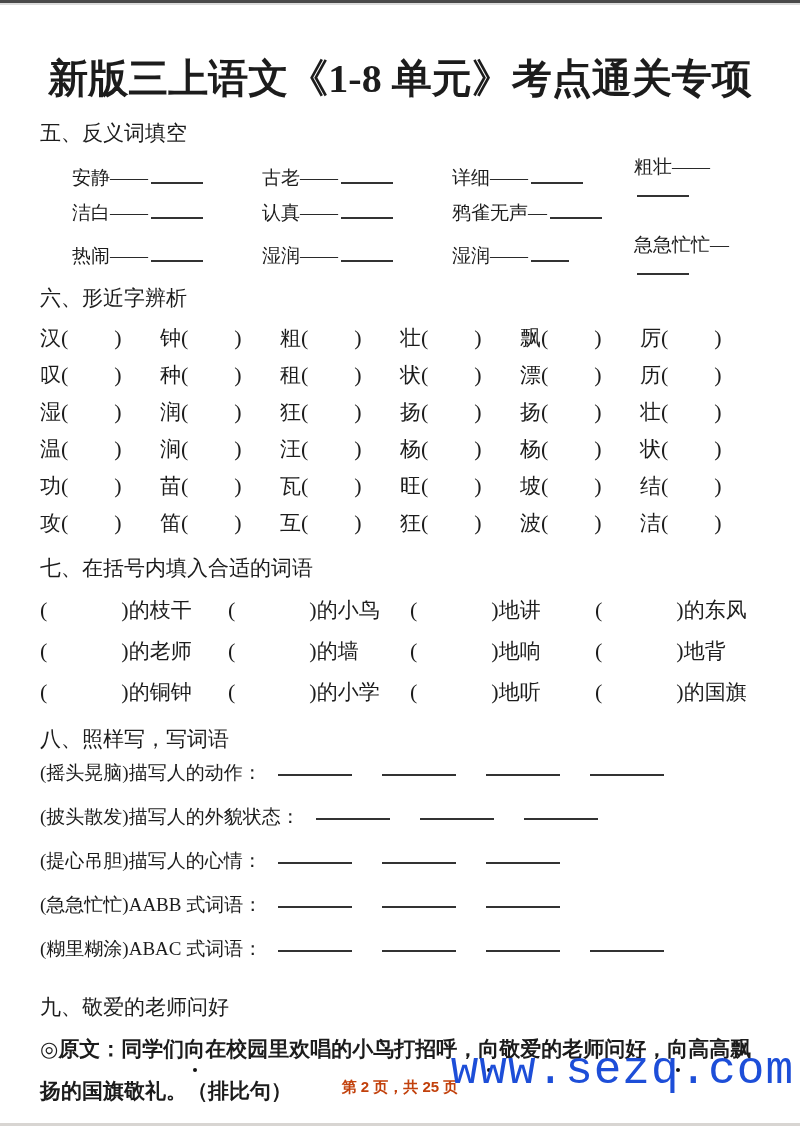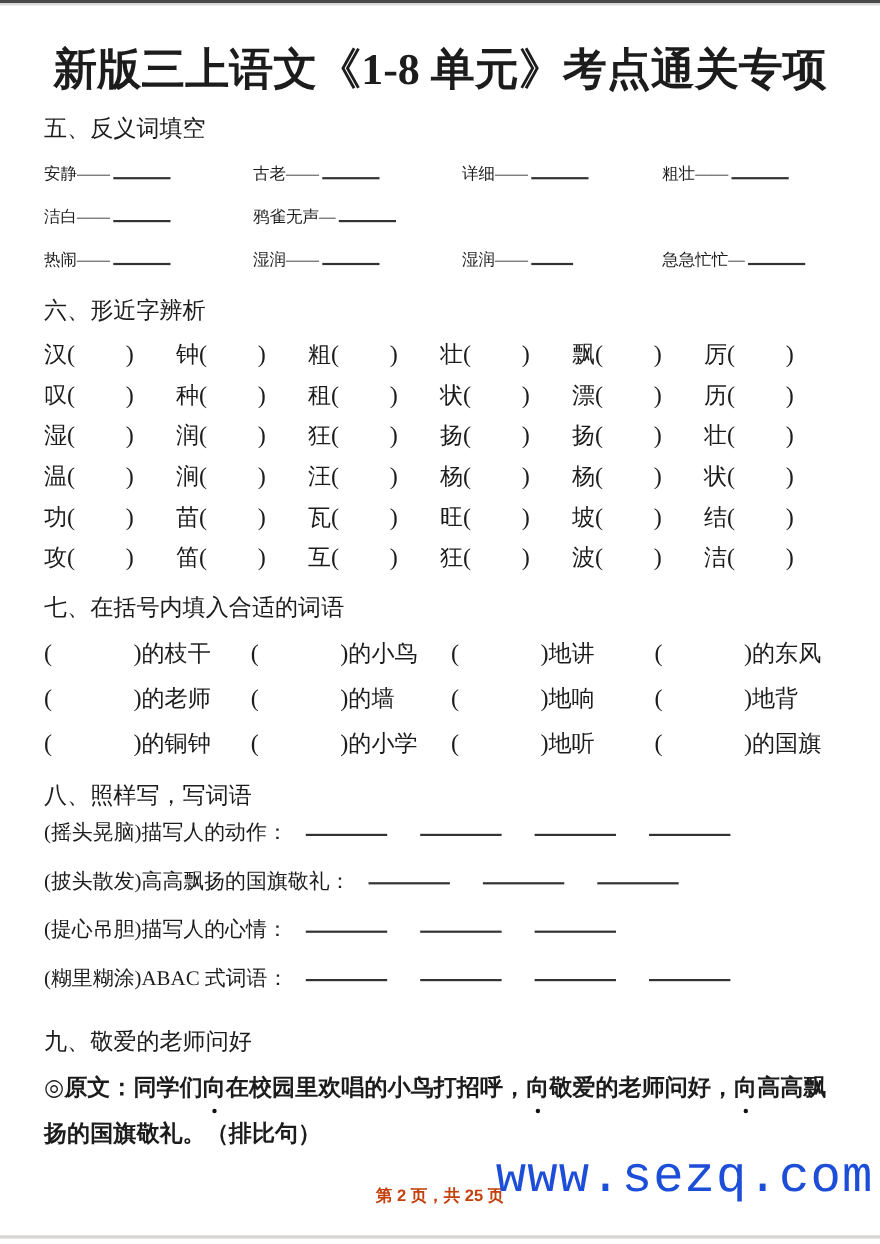--- a/index.html
+++ b/index.html
@@ -3,32 +3,32 @@
 <meta charset="utf-8">
 <style>
   html,body{margin:0;padding:0;}
   body{
     width:800px;height:1131px;position:relative;background:#ffffff;
     font-family:"Liberation Serif","DejaVu Serif",serif;color:#1c1c1c;overflow:hidden;
   }
   .edge-top{position:absolute;top:0;left:0;width:100%;height:3px;background:#4a4a4a;}
   .edge-top-light{position:absolute;top:3px;left:0;width:100%;height:2px;background:#dcdcdc;}
   .edge-bottom{position:absolute;bottom:5px;left:0;width:100%;height:3px;background:#d8d5d2;}
-  .page{position:absolute;top:5px;left:0;right:0;bottom:0;padding:0 40px;box-sizing:border-box;}
+  .page{position:absolute;top:5px;left:0;right:0;bottom:0;padding:16px 40px;box-sizing:border-box;}
   h1.title{
     margin:30px 0 4px;text-align:center;font-size:40px;font-weight:bold;
     font-family:"Liberation Serif","DejaVu Serif",serif;letter-spacing:0;
   }
   h2.sec{
     font-family:"Liberation Sans","DejaVu Sans",sans-serif;
     font-size:21px;font-weight:normal;margin:13px 0 7px;
   }
   .blank{display:inline-block;height:14px;border-bottom:2px solid #333;vertical-align:baseline;}
   
-  .ant-row{display:grid;grid-template-columns:190px 190px 182px 1fr;font-size:15px;height:39px;align-items:center;}
+  .ant-row{display:grid;grid-template-columns:190px 190px 182px 1fr;font-size:19px;height:39px;align-items:center;margin-left:32px;}
   .ant .blank{width:52px;margin-left:3px;}
   .ant .blank.short{width:38px;}
   
   .char-row{display:grid;grid-template-columns:repeat(6,1fr);font-size:21px;height:37px;align-items:center;}
   .char-cell .paren{font-size:22px;}
   .gap{display:inline-block;width:46px;}
   
   .fill-row{display:grid;grid-template-columns:188px 182px 185px 1fr;font-size:21px;height:41px;align-items:center;}
   .fill-gap{display:inline-block;width:74px;}
   .fill-cell .paren{font-size:22px;}
@@ -68,20 +68,21 @@
     <h2 class="sec">五、反义词填空</h2>
     <div id="antonyms-body">
         <div class="ant-row">
           <span class="ant"><span>安静</span><span>——</span><span class="blank"></span></span>
           <span class="ant"><span>古老</span><span>——</span><span class="blank"></span></span>
           <span class="ant"><span>详细</span><span>——</span><span class="blank"></span></span>
           <span class="ant"><span>粗壮</span><span>——</span><span class="blank"></span></span>
         </div>
         <div class="ant-row">
           <span class="ant"><span>洁白</span><span>——</span><span class="blank"></span></span>
+          <span class="ant"><span>认真</span><span>——</span><span class="blank"></span></span>
           <span class="ant"><span>鸦雀无声</span><span>—</span><span class="blank"></span></span>
         </div>
         <div class="ant-row">
           <span class="ant"><span>热闹</span><span>——</span><span class="blank"></span></span>
           <span class="ant"><span>湿润</span><span>——</span><span class="blank"></span></span>
           <span class="ant"><span>湿润</span><span>——</span><span class="blank short"></span></span>
           <span class="ant"><span>急急忙忙</span><span>—</span><span class="blank"></span></span>
         </div>
       </div>
   </section>
@@ -168,27 +169,33 @@
     <h2 class="sec">八、照样写，写词语</h2>
     <div id="pattern-body">
         <div class="pat-row">
           <span>(摇头晃脑)描写人的动作：</span>
           <span class="blank"></span>
           <span class="blank"></span>
           <span class="blank"></span>
           <span class="blank"></span>
         </div>
         <div class="pat-row">
-          <span>(披头散发)高高飘扬的国旗敬礼：</span>
+          <span>(披头散发)描写人的外貌状态：</span>
           <span class="blank"></span>
           <span class="blank"></span>
           <span class="blank"></span>
         </div>
         <div class="pat-row">
           <span>(提心吊胆)描写人的心情：</span>
+          <span class="blank"></span>
+          <span class="blank"></span>
+          <span class="blank"></span>
+        </div>
+        <div class="pat-row">
+          <span>(急急忙忙)AABB 式词语：</span>
           <span class="blank"></span>
           <span class="blank"></span>
           <span class="blank"></span>
         </div>
         <div class="pat-row">
           <span>(糊里糊涂)ABAC 式词语：</span>
           <span class="blank"></span>
           <span class="blank"></span>
           <span class="blank"></span>
           <span class="blank"></span>

